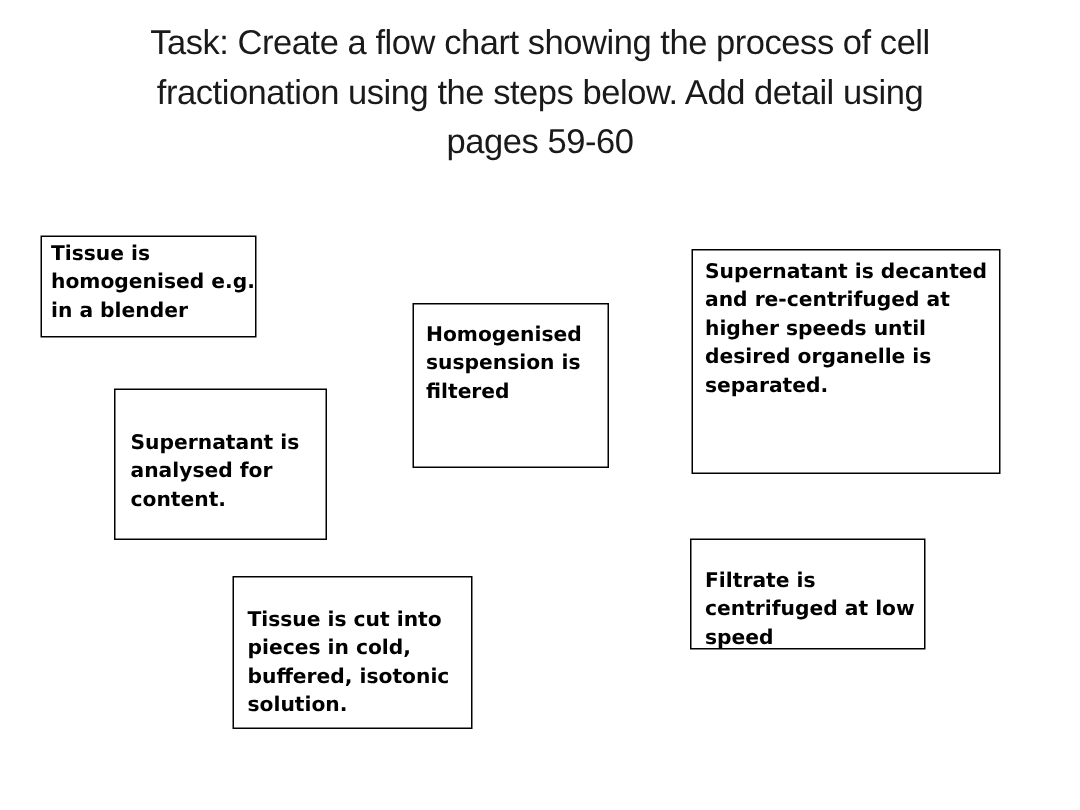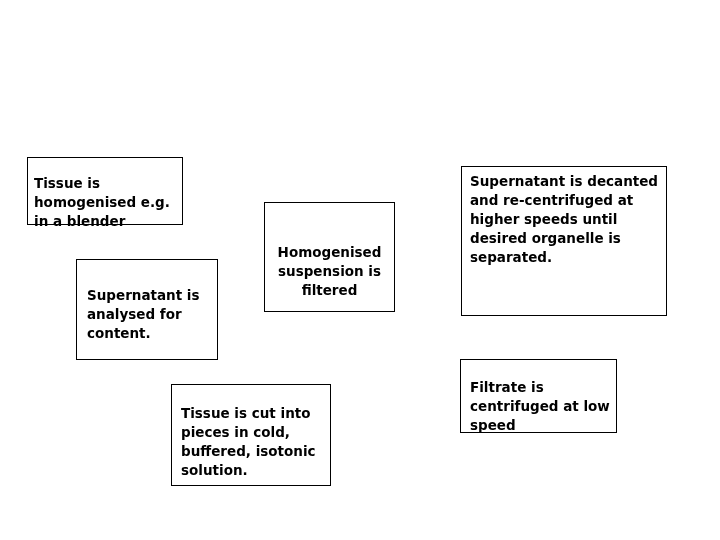--- a/index.html
+++ b/index.html
@@ -40,32 +40,35 @@
     background: #ffffff;
     color: #000000;
     font-family: "DejaVu Sans", sans-serif;
     font-weight: bold;
     font-size: 13.5px;
     line-height: 19px;
     white-space: pre;
     overflow: visible;
   }
   
-  .box-tissue-homogenised   { left: 27px;  top: 157px; width: 156px; height: 68px;  padding: 16px 6px; }
-  .box-homogenised-filtered { left: 264px; top: 202px; width: 131px; height: 110px; padding: 40px 8px 0 8px; text-align: center; }
+  .box-tissue-homogenised   { left: 27px;  top: 157px; width: 144px; height: 68px;  padding: 2px 6px; }
+  .box-homogenised-filtered { left: 275px; top: 202px; width: 131px; height: 110px; padding: 11px 8px 0 8px; }
   .box-supernatant-analysed { left: 76px;  top: 259px; width: 142px; height: 101px; padding: 26px 10px 0 10px; }
   .box-supernatant-decanted { left: 461px; top: 166px; width: 206px; height: 150px; padding: 5px 8px; }
   .box-filtrate-centrifuged { left: 460px; top: 359px; width: 157px; height: 74px;  padding: 18px 9px; }
-  .box-tissue-cut           { left: 155px; top: 384px; width: 160px; height: 102px; padding: 19px 9px 0 9px; margin-left: 16px; }
+  .box-tissue-cut           { left: 155px; top: 384px; width: 160px; height: 102px; padding: 19px 9px 0 9px; }
 </style>
 </head>
 <body>
 
 <div class="slide">
 
+  <div class="slide-title">Task: Create a flow chart showing the process of cell
+fractionation using the steps below. Add detail using
+pages 59-60</div>
 
   <div class="step-box box-tissue-homogenised">Tissue is
 homogenised e.g.
 in a blender</div>
 
   <div class="step-box box-homogenised-filtered">Homogenised
 suspension is
 filtered</div>
 
   <div class="step-box box-supernatant-analysed">Supernatant is

